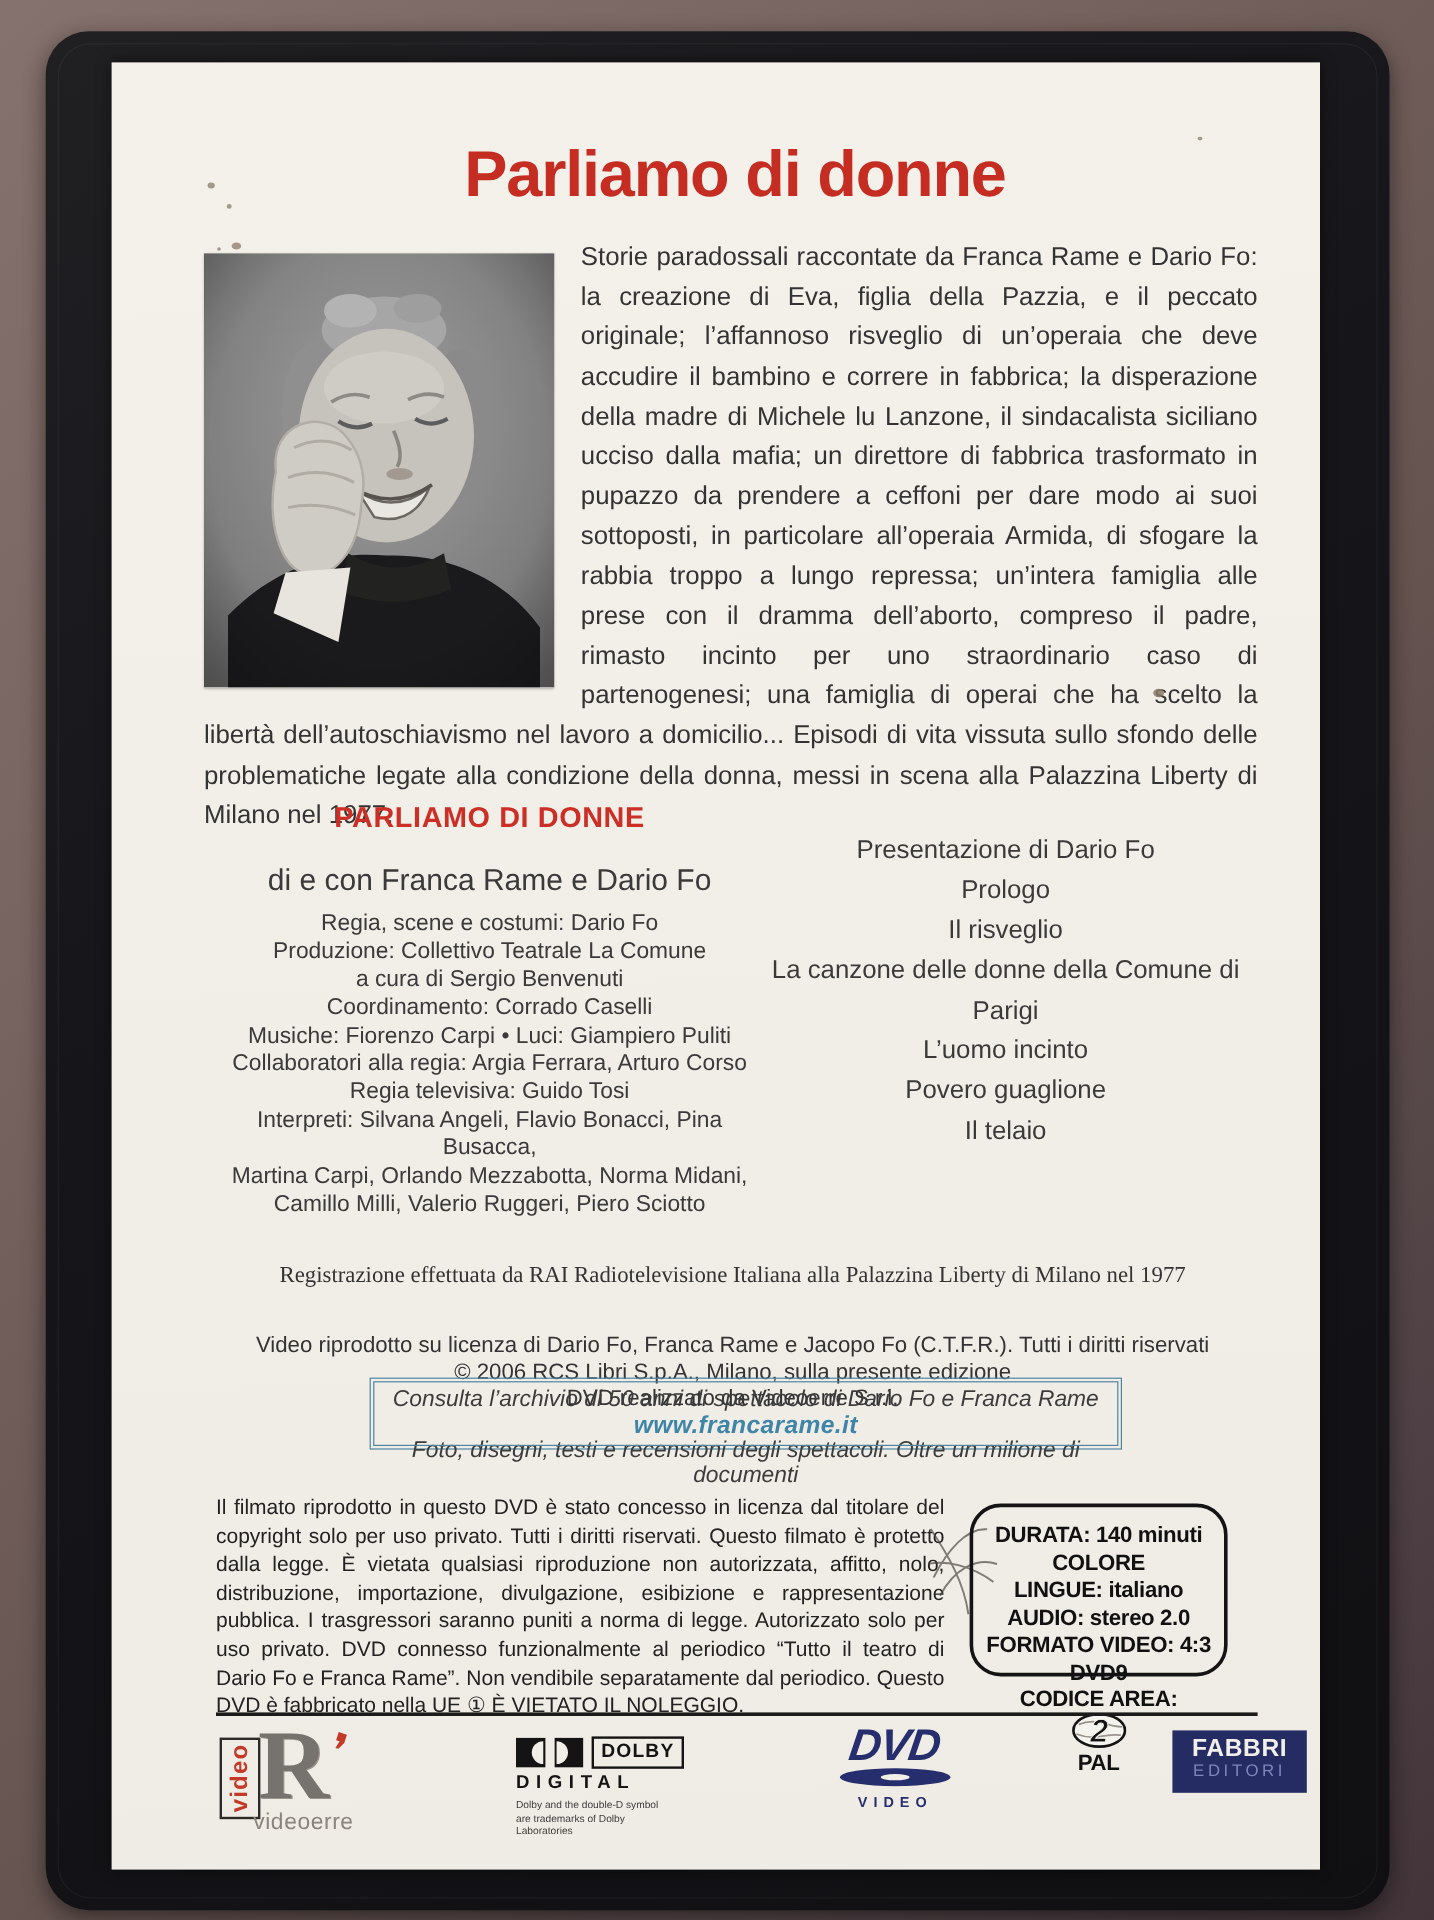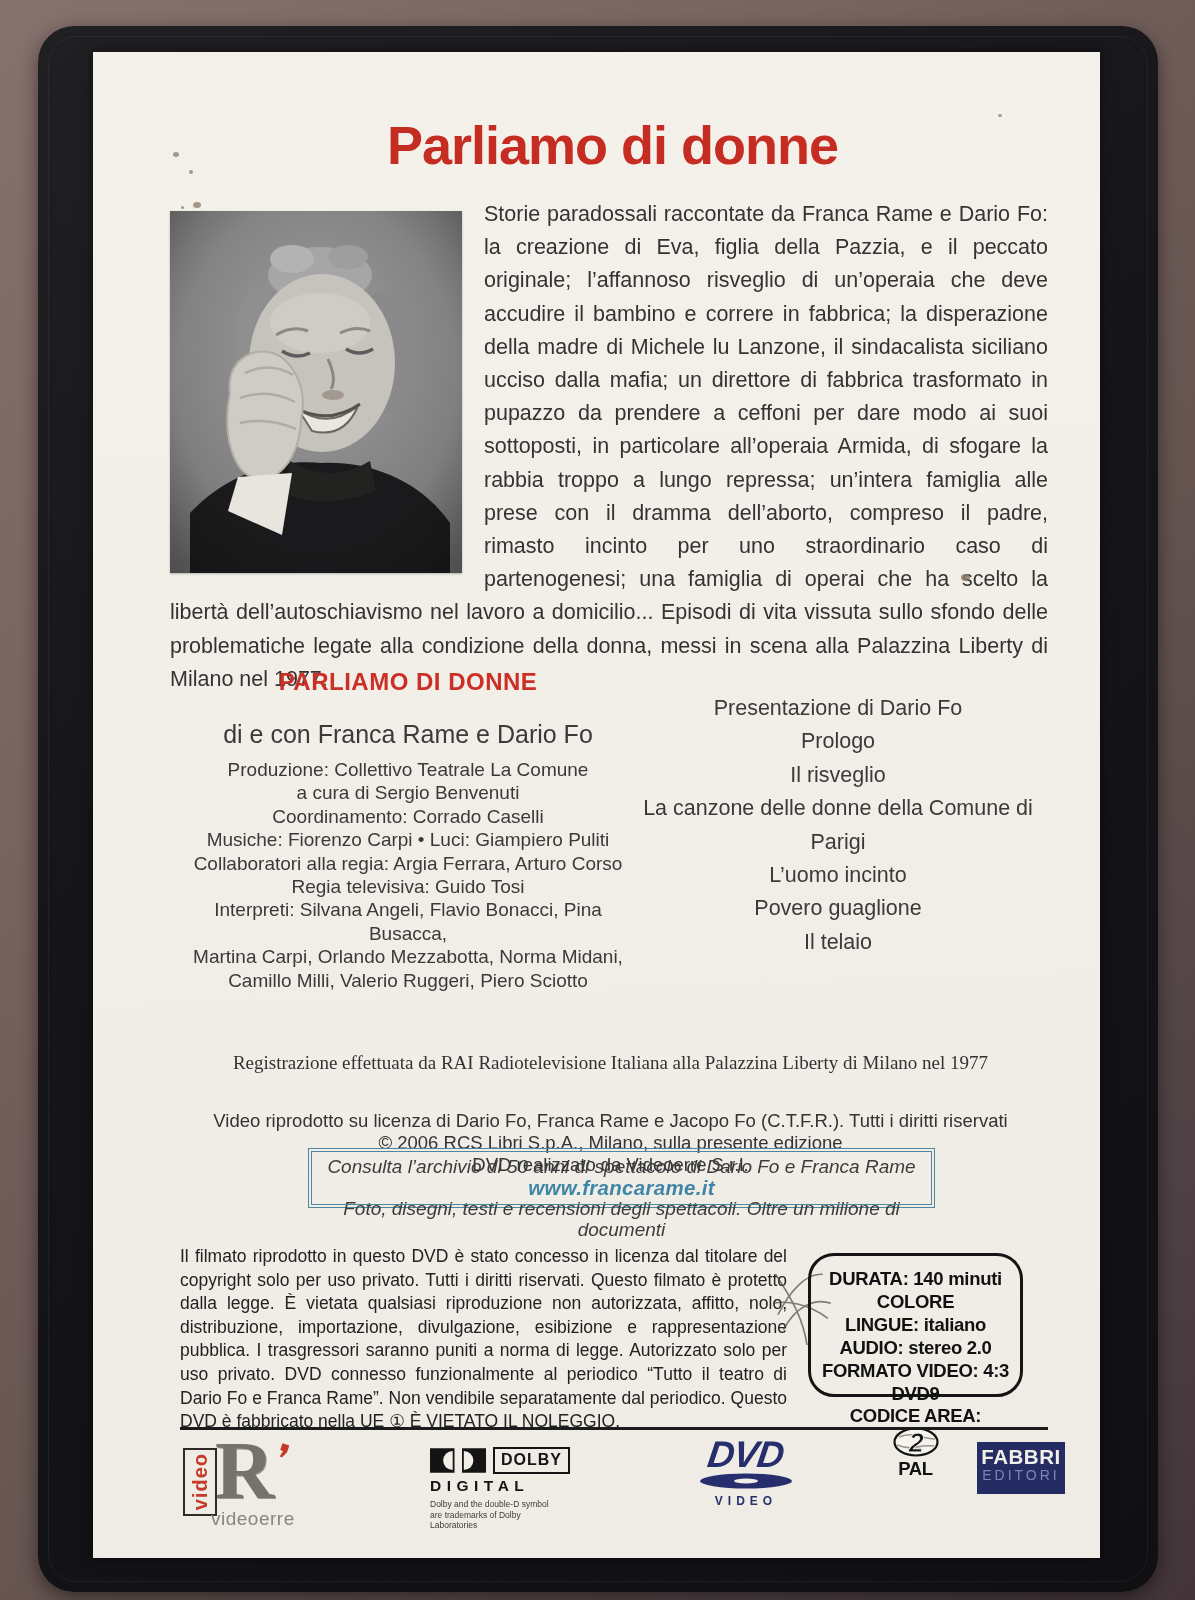--- a/index.html
+++ b/index.html
@@ -65,21 +65,21 @@
   .dolby{left:337px;top:1395px;width:140px;}
   .dolby-row{display:flex;gap:7px;}
   .dolby-word{border:2.5px solid #141414;font-weight:bold;font-size:16px;letter-spacing:1px;
     padding:2px 6px;color:#141414;}
   .dolby-sub{font-weight:bold;font-size:15.5px;letter-spacing:5.5px;color:#141414;margin-top:3px;}
   .dolby-fine{font-size:8.5px;color:#3c3c3c;margin-top:4px;width:128px;line-height:10.5px;}
   .dvdlogo{left:598px;top:1384px;width:110px;text-align:center;color:#262e6e;}
   .dvd-word{font-size:37px;font-weight:bold;font-style:italic;letter-spacing:-1px;
     transform:skewX(-8deg);display:inline-block;line-height:1;}
   .dvd-sub{font-size:12px;font-weight:bold;letter-spacing:5px;margin-top:1px;}
-  .fabbri{left:884px;top:1390px;width:88px;height:52px;background:#252c63;text-align:center;
+  .fabbri{left:884px;top:1390px;width:112px;height:52px;background:#252c63;text-align:center;
     padding-top:4px;box-sizing:border-box;}
   .fabbri-name{color:#f1efe9;font-weight:bold;font-size:20.5px;letter-spacing:.5px;line-height:21px;}
   .fabbri-sub{color:#7d86b6;font-weight:normal;font-size:14px;letter-spacing:3px;line-height:16px;}
   
   .speck{position:absolute;border-radius:50%;background:#8a7a66;opacity:.75;}
   .scribble{left:676px;top:1195px;width:70px;height:120px;opacity:.8;}
 </style>
 </head>
 <body>
 
@@ -130,20 +130,21 @@
           <rect width="292" height="362" fill="url(#vig)"></rect>
         </svg>
       </div>
       <span>Storie paradossali raccontate da Franca Rame e Dario Fo: la creazione di Eva, figlia della Pazzia, e il peccato originale; l’affannoso risveglio di un’operaia che deve accudire il bambino e correre in fabbrica; la disperazione della madre di Michele lu Lanzone, il sindacalista siciliano ucciso dalla mafia; un direttore di fabbrica trasformato in pupazzo da prendere a ceffoni per dare modo ai suoi sottoposti, in particolare all’operaia Armida, di sfogare la rabbia troppo a lungo repressa; un’intera famiglia alle prese con il dramma dell’aborto, compreso il padre, rimasto incinto per uno straordinario caso di partenogenesi; una famiglia di operai che ha scelto la libertà dell’autoschiavismo nel lavoro a domicilio... Episodi di vita vissuta sullo sfondo delle problematiche legate alla condizione della donna, messi in scena alla Palazzina Liberty di Milano nel 1977.</span>
     </div>
 
     <div class="abs credits">
       <div class="col-heading">PARLIAMO DI DONNE</div>
       <div class="lead">di e con Franca Rame e Dario Fo</div>
       <div class="clines">
+        <div>Regia, scene e costumi: Dario Fo</div>
         <div>Produzione: Collettivo Teatrale La Comune</div>
         <div>a cura di Sergio Benvenuti</div>
         <div>Coordinamento: Corrado Caselli</div>
         <div>Musiche: Fiorenzo Carpi • Luci: Giampiero Puliti</div>
         <div>Collaboratori alla regia: Argia Ferrara, Arturo Corso</div>
         <div>Regia televisiva: Guido Tosi</div>
         <div>Interpreti: Silvana Angeli, Flavio Bonacci, Pina Busacca,</div>
         <div>Martina Carpi, Orlando Mezzabotta, Norma Midani,</div>
         <div>Camillo Milli, Valerio Ruggeri, Piero Sciotto</div>
       </div>

